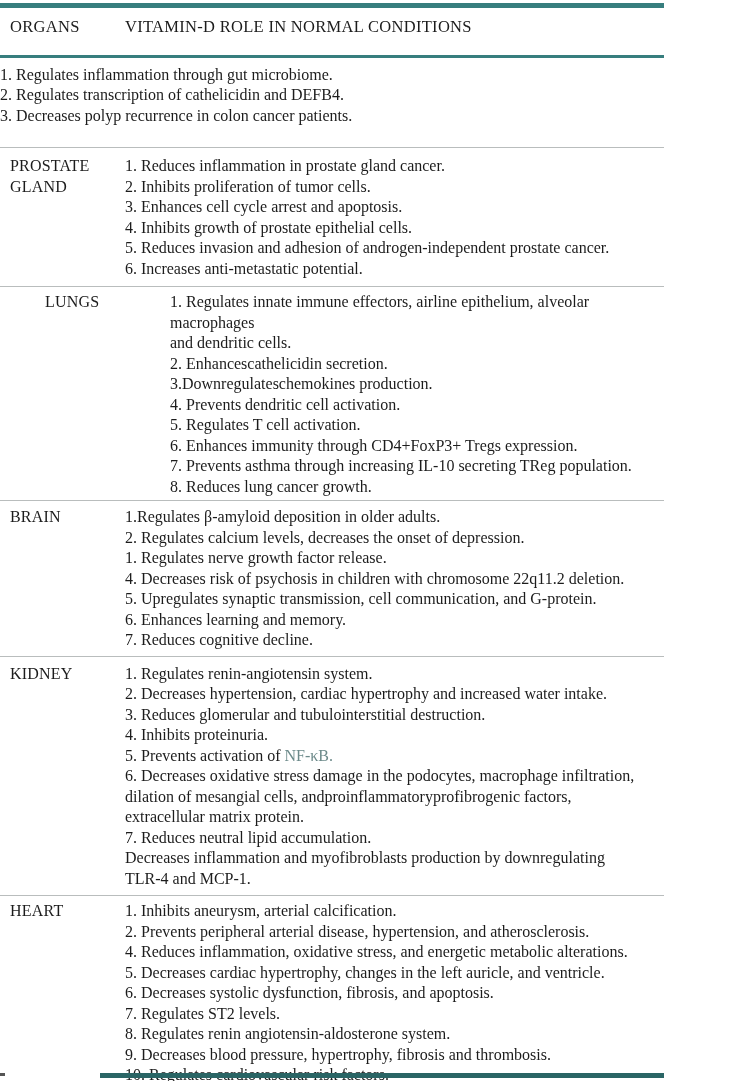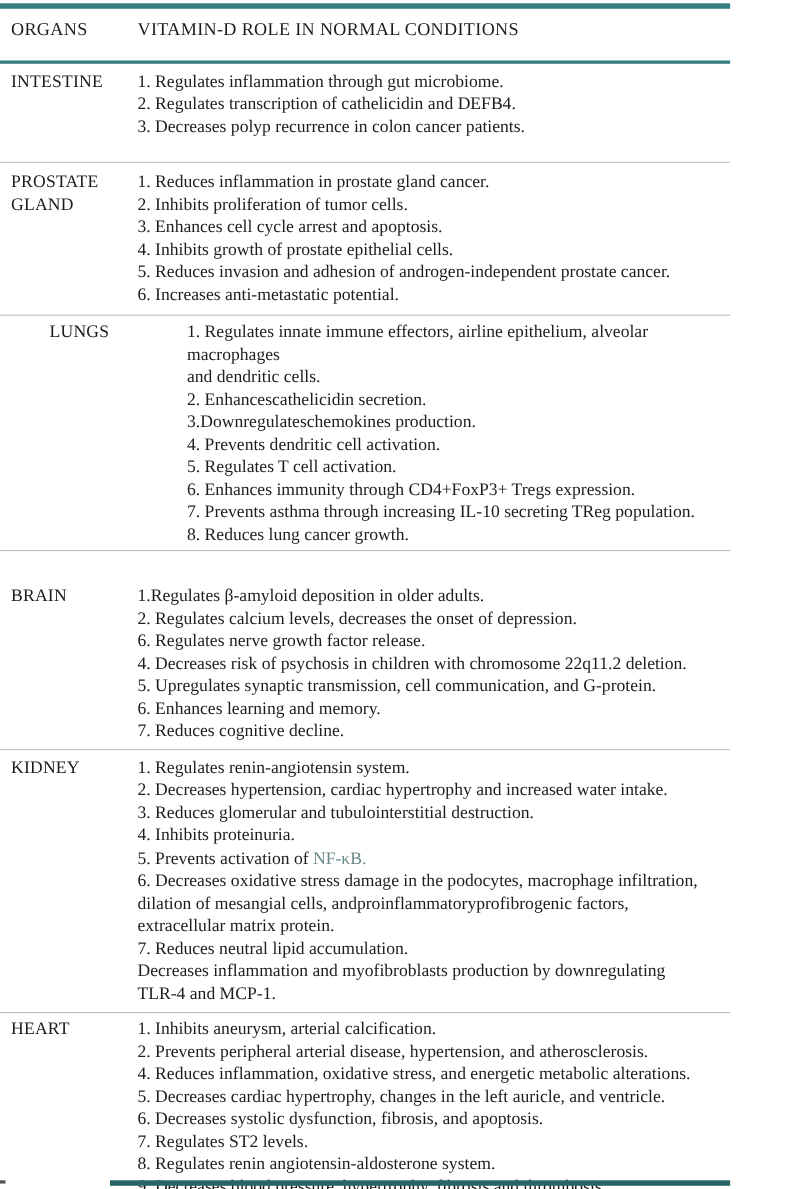--- a/index.html
+++ b/index.html
@@ -48,21 +48,21 @@
     padding-bottom: 17px;
     letter-spacing: 0.3px;
     font-size: 16.5px;
   }
   .item { white-space: pre-line; }
   .accent-text { color: #6c8a8a; }
 
   .row-intestine .organ-col, .row-intestine .role-col { padding-top: 7px; padding-bottom: 21px; }
   .row-prostate  .organ-col, .row-prostate  .role-col { padding-top: 8px; padding-bottom: 7px; }
   .row-lungs     .organ-col, .row-lungs     .role-col { padding-top: 5px; padding-bottom: 3px; padding-left: 45px; }
-  .row-brain     .organ-col, .row-brain     .role-col { padding-top: 6px; padding-bottom: 5px; margin-top: 25px; }
+  .row-brain     .organ-col, .row-brain     .role-col { padding-top: 6px; padding-bottom: 5px; }
   .row-kidney    .organ-col, .row-kidney    .role-col { padding-top: 7px; padding-bottom: 6px; }
   .row-heart     .organ-col, .row-heart     .role-col { padding-top: 5px; padding-bottom: 0px; }
 
   .bottom-rule {
     position: absolute;
     left: 100px;
     right: 0;
     bottom: 3px;
     height: 5px;
     background: #2a6565;
@@ -84,21 +84,20 @@
   <div class="top-rule"></div>
 
   <div class="row header-row">
     <div class="organ-col">ORGANS</div>
     <div class="role-col">VITAMIN-D ROLE IN NORMAL CONDITIONS</div>
   </div>
 
   <div class="header-rule"></div>
 
   <div class="row body-row row-intestine">
-    <div class="organ-col">INTESTINE</div>
     <div class="role-col">
         <div class="item"><span>1. Regulates inflammation through gut microbiome.</span></div>
         <div class="item"><span>2. Regulates transcription of cathelicidin and DEFB4.</span></div>
         <div class="item"><span>3. Decreases polyp recurrence in colon cancer patients.</span></div>
       </div>
   </div>
   <div class="sep"></div>
 
   <div class="row body-row row-prostate">
     <div class="organ-col">PROSTATE
@@ -128,21 +127,21 @@
         <div class="item"><span>8. Reduces lung cancer growth.</span></div>
       </div>
   </div>
   <div class="sep"></div>
 
   <div class="row body-row row-brain">
     <div class="organ-col">BRAIN</div>
     <div class="role-col">
         <div class="item"><span>1.Regulates β-amyloid deposition in older adults.</span></div>
         <div class="item"><span>2. Regulates calcium levels, decreases the onset of depression.</span></div>
-        <div class="item"><span>6. Regulates nerve growth factor release.</span></div>
+        <div class="item"><span>1. Regulates nerve growth factor release.</span></div>
         <div class="item"><span>4. Decreases risk of psychosis in children with chromosome 22q11.2 deletion.</span></div>
         <div class="item"><span>5. Upregulates synaptic transmission, cell communication, and G-protein.</span></div>
         <div class="item"><span>6. Enhances learning and memory.</span></div>
         <div class="item"><span>7. Reduces cognitive decline.</span></div>
       </div>
   </div>
   <div class="sep"></div>
 
   <div class="row body-row row-kidney">
     <div class="organ-col">KIDNEY</div>

